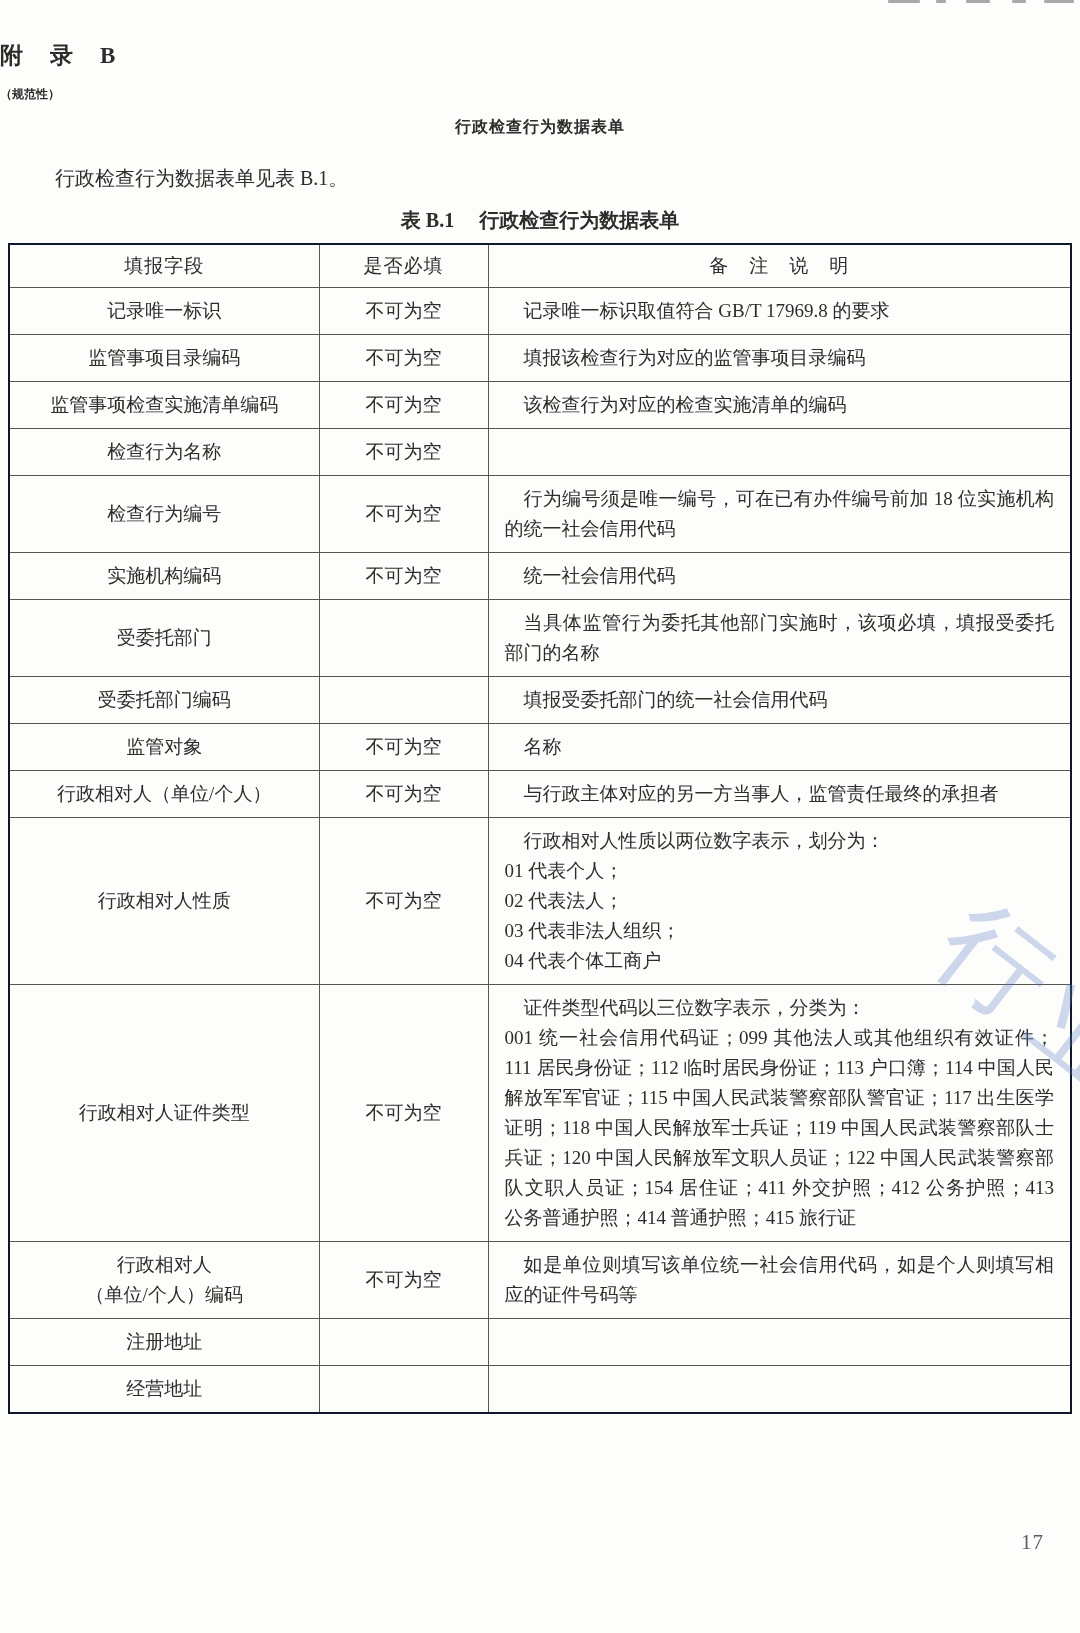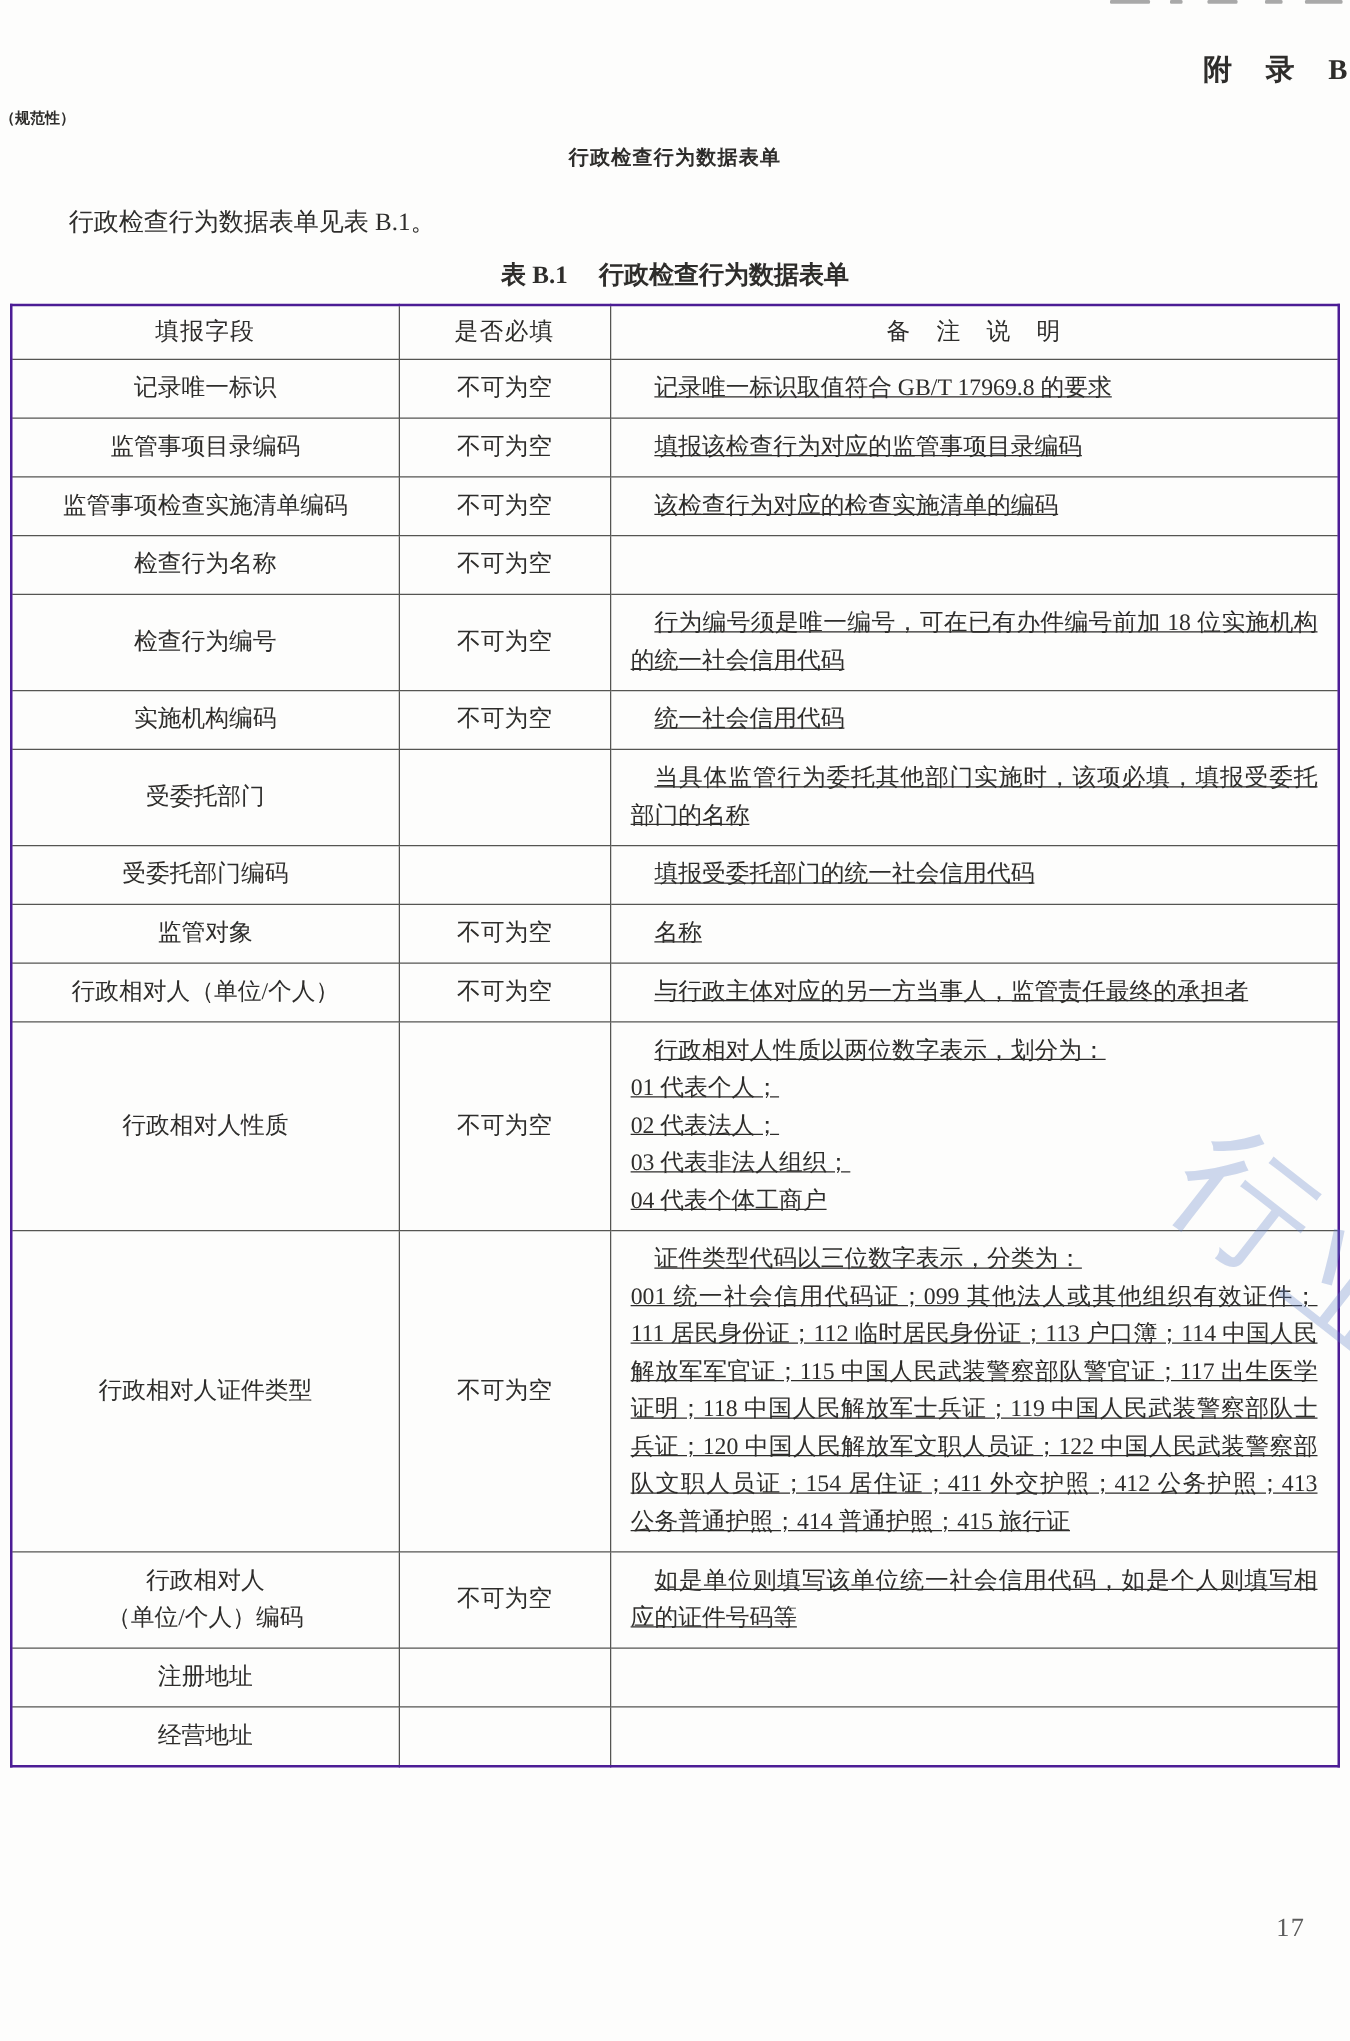--- a/index.html
+++ b/index.html
@@ -26,47 +26,47 @@
     position:absolute; left:928px; top:948px;
     font-size:108px; line-height:108px;
     color:rgba(95,130,200,0.30);
     transform:rotate(38deg);
     letter-spacing:10px;
     white-space:nowrap;
     pointer-events:none;
     font-weight:400;
   }
 
-  h1.appendix { margin:0; padding-top:42px; text-align:right; font-size:23px; line-height:28px; font-weight:bold; letter-spacing:2px; }
+  h1.appendix { margin:0; padding-top:42px; text-align:left; font-size:23px; line-height:28px; font-weight:bold; letter-spacing:2px; }
   h2.normative { margin:11px 0 0 0; text-align:left; font-size:12px; line-height:26px; font-weight:bold; }
   h2.subtitle  { margin:7px 0 0 0;  text-align:center; font-size:16px; line-height:26px; font-weight:bold; letter-spacing:1px; }
   p.intro { margin:25px 0 0 55px; font-size:20px; line-height:26px; }
   .caption { margin:15px 0 0 0; text-align:center; font-size:20px; line-height:28px; font-weight:bold; }
 
   table.b1 {
     margin:9px 0 0 8px;
     width:1062px;
     border-collapse:collapse;
     table-layout:fixed;
-    border:2px solid #4c1d95;
+    border:2px solid #0f172a;
     background:#fdfdfc;
   }
   table.b1 th, table.b1 td {
     border:1px solid #555552;
     font-size:19px;
     line-height:30px;
     font-weight:normal;
     padding:8px 16px;
     vertical-align:middle;
   }
   table.b1 th { text-align:center; padding:6px 6px; letter-spacing:1px; }
   td.c0 { text-align:center; white-space:pre-line; }
   td.c1 { text-align:center; }
   td.c2 { text-align:left; padding:8px 16px 8px 17px; }
-  td.c2 p { margin:0; text-align:justify;text-decoration:underline; }
+  td.c2 p { margin:0; text-align:justify; }
   td.c2 p.indent { text-indent:1em; }
 
   .pageno { position:absolute; right:36px; top:1530px; font-size:21px; color:#5c5c5c; letter-spacing:1px; }
 </style>
 </head>
 <body>
 
 <div class="page">
 
   <div class="top-fragment">

